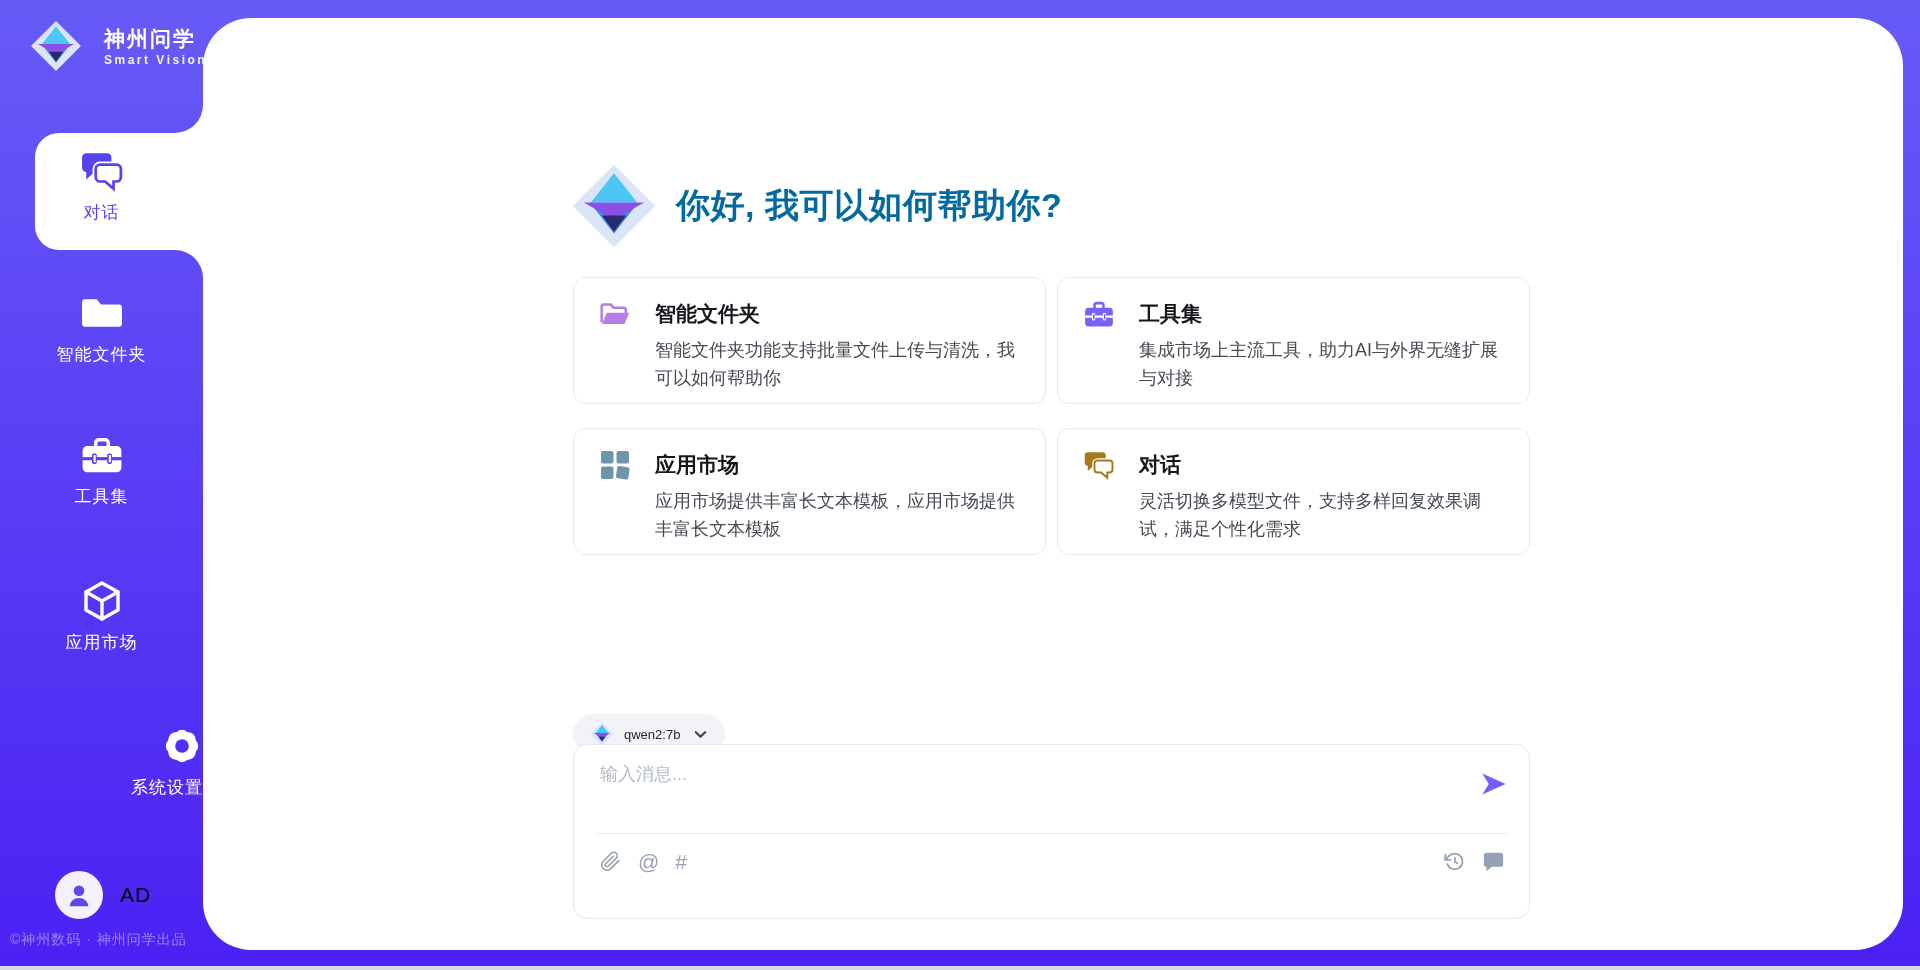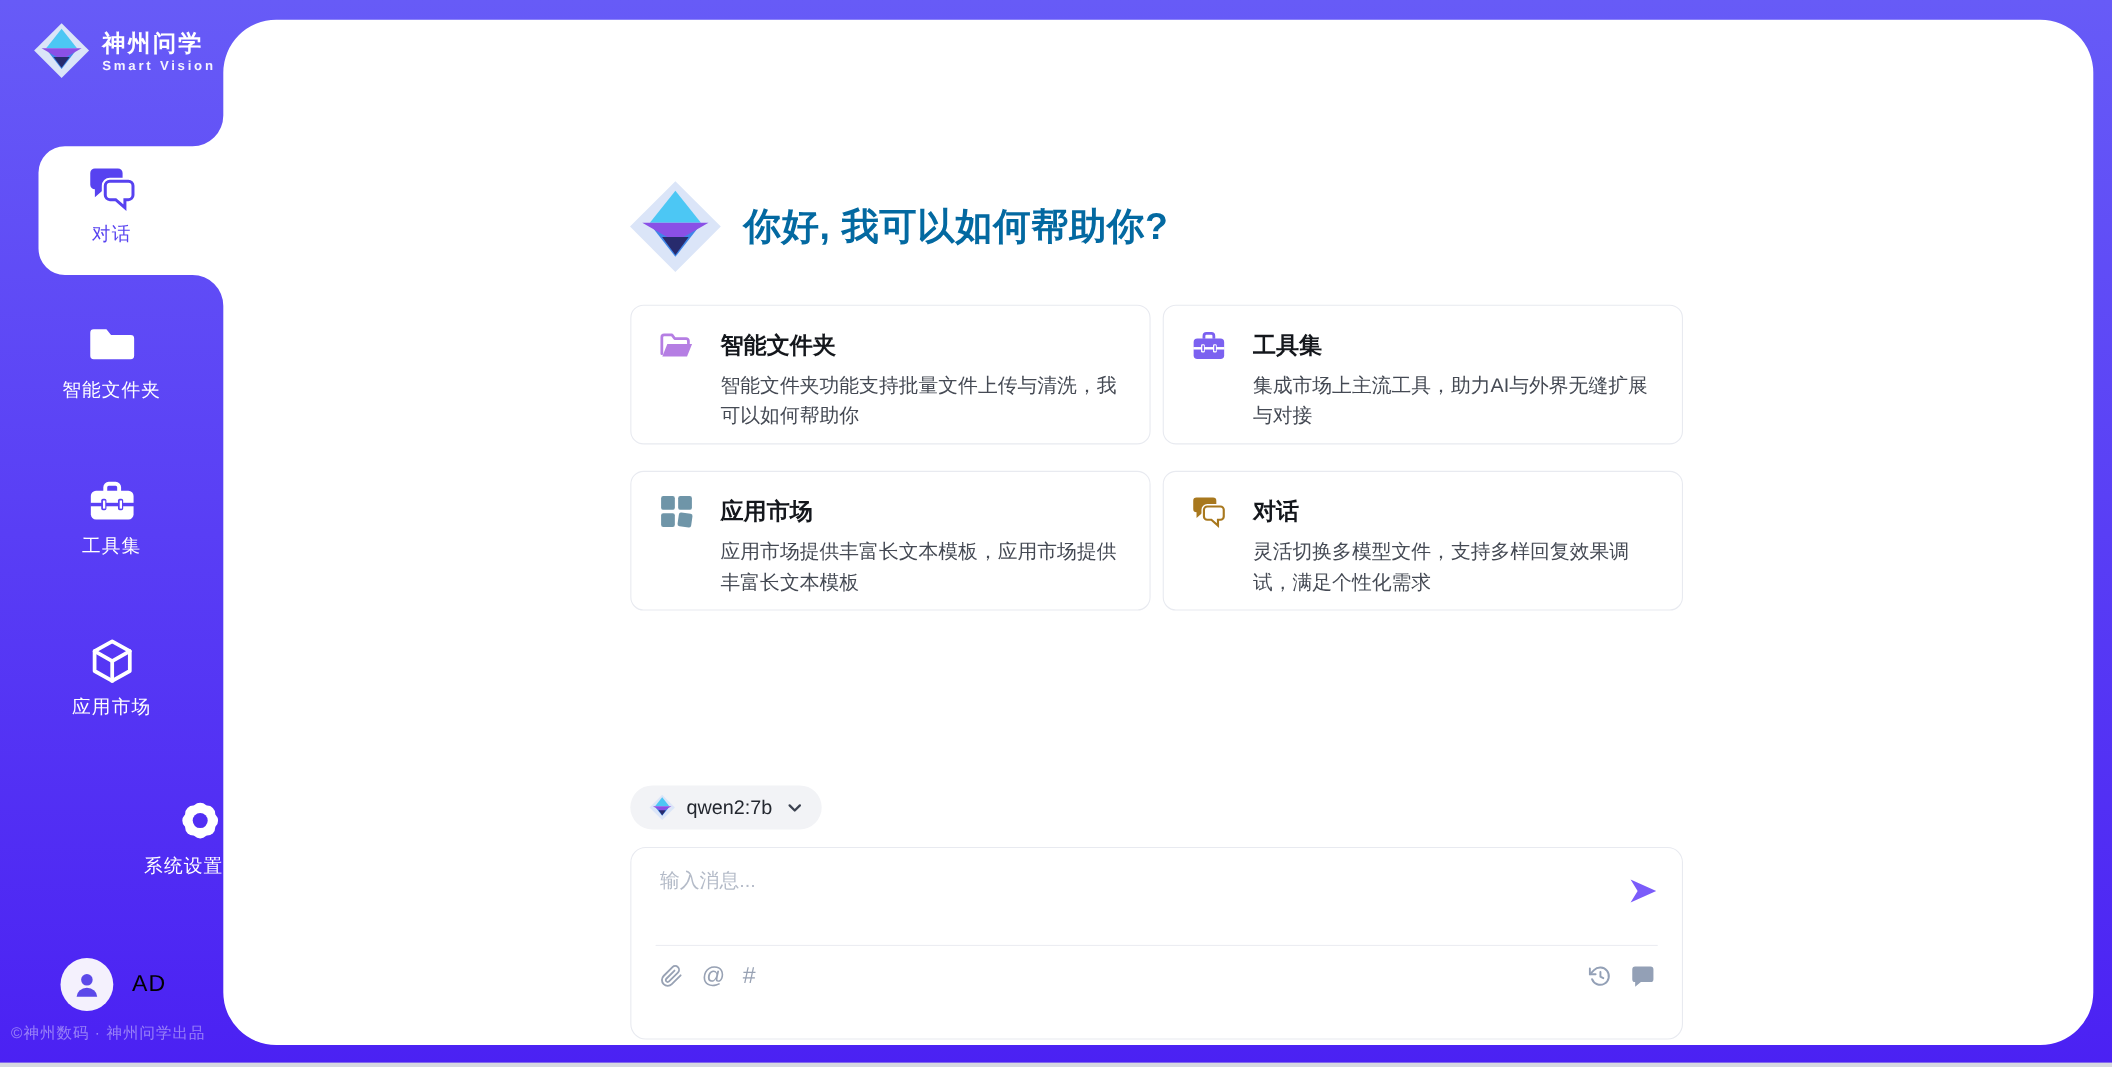--- a/index.html
+++ b/index.html
@@ -6,21 +6,21 @@
   body{
     width:1920px;height:970px;position:relative;overflow:hidden;
     background:#ffffff;
     font-family:"Liberation Sans","DejaVu Sans",sans-serif;
     -webkit-font-smoothing:antialiased;
   }
   .shell{position:absolute;left:0;top:0;z-index:0;}
   .layer{position:absolute;z-index:2;}
 
   
-  .brand{left:30px;top:20px;display:flex;align-items:center;gap:11px;}
+  .brand{left:30px;top:20px;display:flex;align-items:center;gap:22px;}
   .brand .mark{width:52px;height:52px;}
   .brand-text{display:flex;flex-direction:column;}
   .brand-name{font-size:21px;font-weight:700;color:#fff;letter-spacing:2px;}
   .brand-sub{font-size:12px;color:rgba(255,255,255,.93);letter-spacing:2.5px;margin-top:0;font-weight:bold;}
 
   .nav-item{left:0;width:203px;display:flex;flex-direction:column;align-items:center;gap:9px;color:#fff;cursor:pointer;}
   .nav-item svg{width:42px;height:42px;display:block;}
   .nav-label{font-size:17px;letter-spacing:1px;}
   .nav-item.active{color:#5742f0;}
 
@@ -41,24 +41,24 @@
         padding:21px 24px 0 26px;cursor:pointer;}
   .card-head{display:flex;align-items:center;gap:25px;}
   .card-icon{width:30px;height:30px;flex:0 0 30px;color:var(--icon,#7b61f0);}
   .card-icon svg{width:30px;height:30px;display:block;}
   .card-title{font-size:21px;font-weight:700;color:#14171c;}
   .card-desc{margin:7px 0 0 55px;font-size:18px;line-height:28px;color:#454a54;}
 
   .model-pill{left:573px;top:714px;height:40px;border-radius:20px;background:#f2f3f6;
       display:inline-flex;align-items:center;gap:10px;padding:0 17px;cursor:pointer;}
   .model-pill .mark{width:24px;height:24px;}
-  .model-name{font-size:18px;color:#23272f;text-align:center;}
+  .model-name{font-size:13px;color:#23272f;text-align:center;}
   .model-pill .chev{width:15px;height:15px;color:#3c4250;margin-left:3px;}
 
-  .composer{left:573px;top:770px;width:957px;height:175px;box-sizing:border-box;background:#fff;
+  .composer{left:573px;top:744px;width:957px;height:175px;box-sizing:border-box;background:#fff;
       border:1px solid #e8eaf0;border-radius:14px;}
   .composer textarea{position:absolute;left:24px;top:15px;width:840px;height:62px;border:0;outline:0;resize:none;
       background:transparent;font-family:inherit;font-size:18px;color:#333;}
   .composer textarea::placeholder{color:#b4bbc8;}
   .send-btn{position:absolute;right:21px;top:25px;width:28px;height:28px;color:#7b5cfa;cursor:pointer;}
   .send-btn svg{width:28px;height:28px;}
   .composer-divider{position:absolute;left:22px;right:22px;top:88px;border-top:1px solid #ecedf2;}
   .composer-toolbar{position:absolute;left:24px;right:24px;top:99px;height:34px;display:flex;align-items:center;gap:16px;color:#98a2b4;}
   .tool-btn{width:24px;height:24px;display:flex;align-items:center;justify-content:center;cursor:pointer;}
   .tool-btn svg{width:21px;height:21px;}

